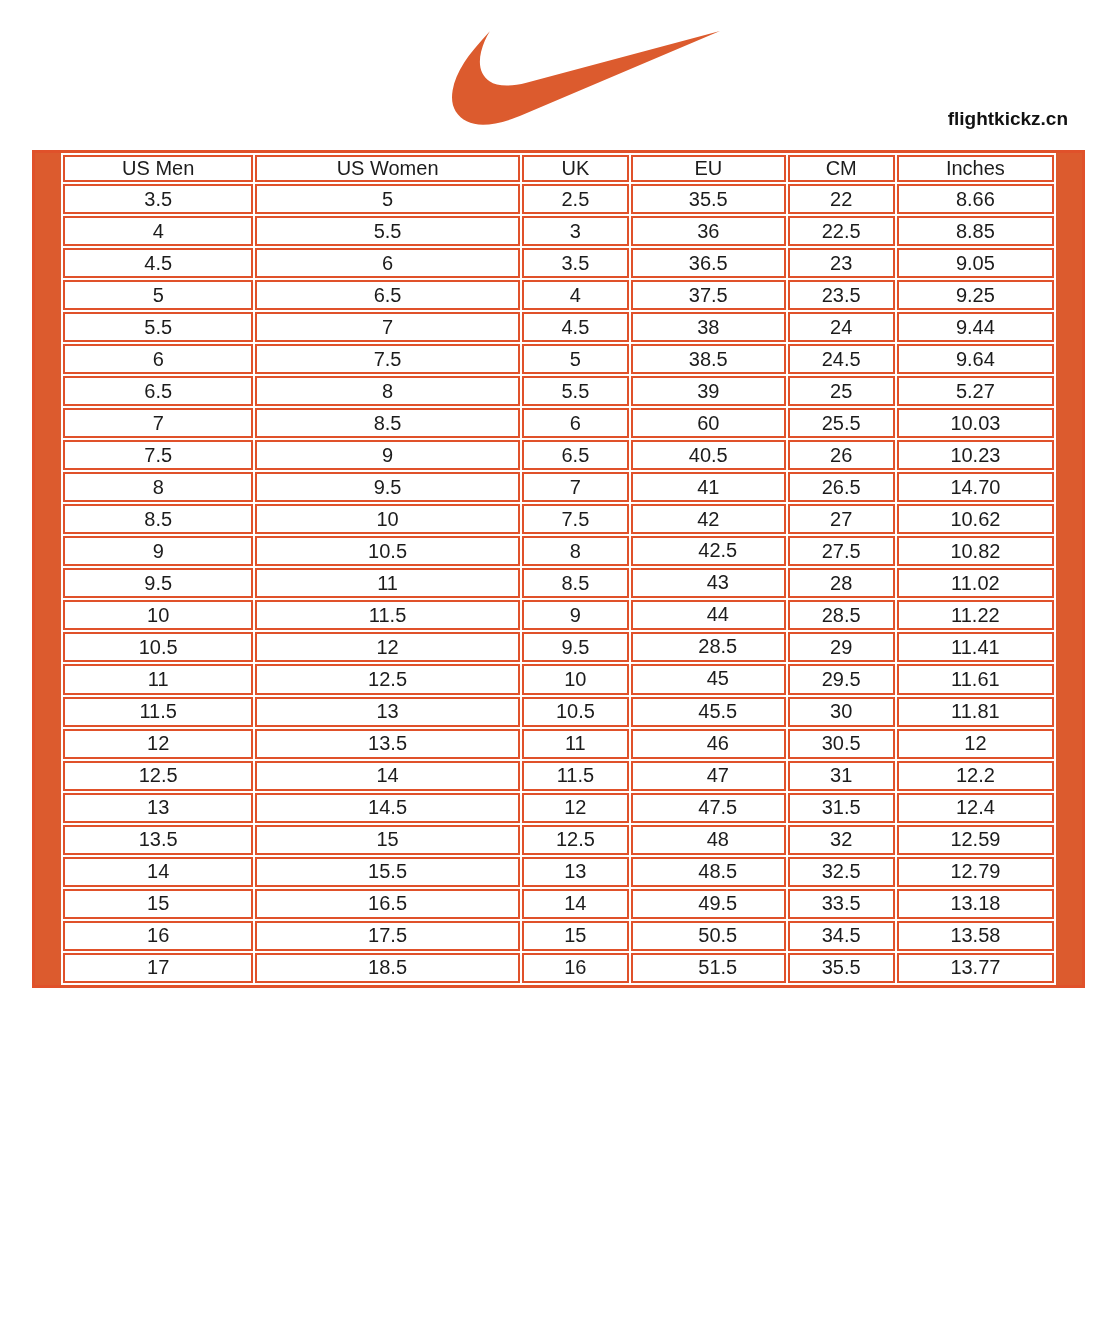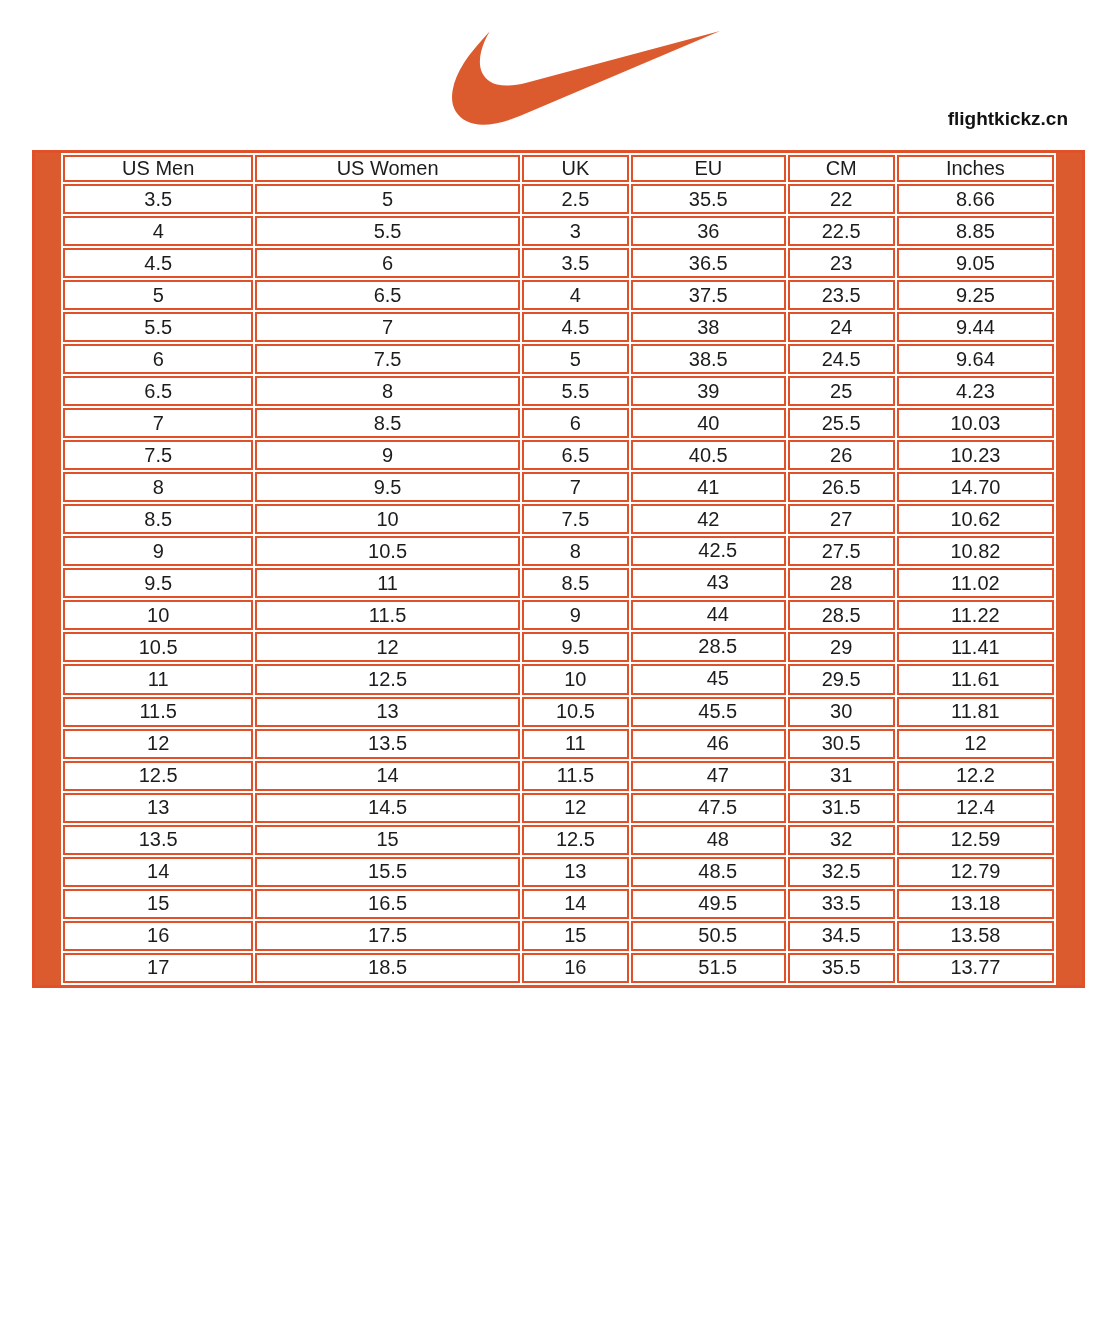--- a/index.html
+++ b/index.html
@@ -141,27 +141,27 @@
           <td>38.5</td>
           <td>24.5</td>
           <td>9.64</td>
         </tr>
         <tr>
           <td>6.5</td>
           <td>8</td>
           <td>5.5</td>
           <td>39</td>
           <td>25</td>
-          <td>4.23</td>
+          <td>5.27</td>
         </tr>
         <tr>
           <td>7</td>
           <td>8.5</td>
           <td>6</td>
-          <td>40</td>
+          <td>60</td>
           <td>25.5</td>
           <td>10.03</td>
         </tr>
         <tr>
           <td>7.5</td>
           <td>9</td>
           <td>6.5</td>
           <td>40.5</td>
           <td>26</td>
           <td>10.23</td>

